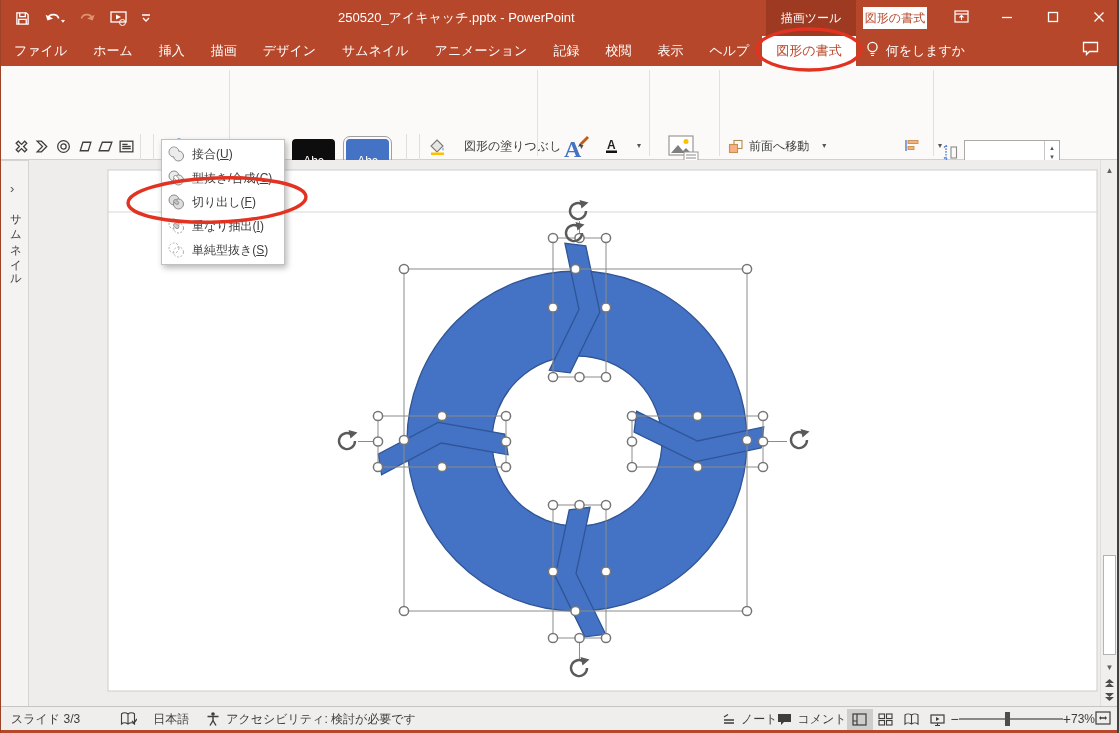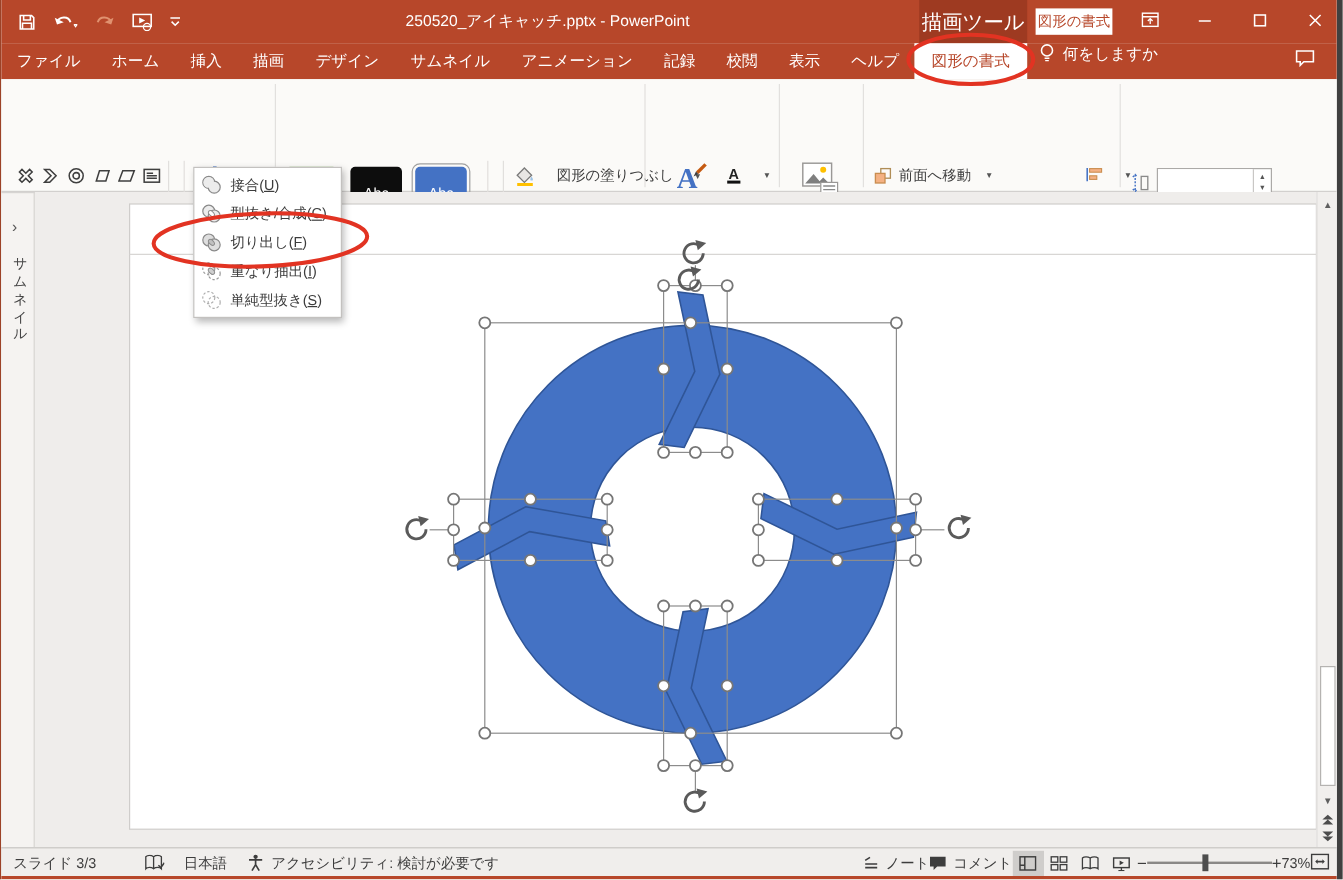--- a/index.html
+++ b/index.html
@@ -1,33 +1,33 @@
 <!DOCTYPE html>
 <html><head>
 <meta charset="utf-8">
 <style>
   * { margin:0; padding:0; box-sizing:border-box; }
   html,body { width:1119px; height:733px; overflow:hidden; font-family:"Liberation Sans","DejaVu Sans",sans-serif; }
-  .window { position:relative; width:1119px; height:733px; background:#efedeb; border-left:1px solid #9c4227; border-right:5px solid #404040; overflow:hidden; }
+  .window { position:relative; width:1119px; height:733px; background:#efedeb; border-left:1px solid #9c4227; border-right:2px solid #404040; overflow:hidden; }
 
   
   .titlebar { position:absolute; left:0; top:0; width:100%; height:36px; background:var(--titlebar,#b7472a); color:#fff; }
   .qat { position:absolute; left:14px; top:0; height:36px; display:flex; align-items:center; gap:14px; }
   .qat .qbtn { display:flex; align-items:center; color:#fff; cursor:default; }
   .win-title { position:absolute; left:337px; top:0; height:36px; display:flex; align-items:center; font-size:13px; color:#fff; }
-  .ctx-tool { position:absolute; left:765px; top:0; width:90px; height:36px; background:var(--contextual,#9e3a21); display:flex; align-items:center; justify-content:center; font-size:17px; }
+  .ctx-tool { position:absolute; left:765px; top:0; width:90px; height:36px; background:var(--contextual,#9e3a21); display:flex; align-items:center; justify-content:center; font-size:12px; }
   .signin { position:absolute; left:862px; top:7px; width:64px; height:22px; background:#fff; color:var(--titlebar,#b7472a); font-size:12px; display:flex; align-items:center; justify-content:center; }
   .winbtns { position:absolute; right:10px; top:0; height:36px; display:flex; align-items:center; gap:30px; font-size:14px; }
   .winbtns span { width:16px; text-align:center; }
 
   
   .tabrow { position:absolute; left:0; top:36px; width:100%; height:30px; background:var(--titlebar,#b7472a); display:flex; align-items:stretch; color:#fff; font-size:13px; }
   .tab { padding:0 13px; display:flex; align-items:center; white-space:nowrap; }
   .tab.active { background:#fff; color:var(--titlebar,#b7472a); padding:0 14px; }
-  .tellme { display:flex; align-items:flex-start; gap:7px; padding:0 10px; }
+  .tellme { display:flex; align-items:center; gap:7px; padding:0 10px; }
   .comment-top { position:absolute; right:18px; top:41px; }
 
   
   .ribbon { position:absolute; left:0; top:66px; width:100%; height:94px; background:#fbfaf8; border-bottom:1px solid #d2d0ce; }
   .gsep { position:absolute; top:4px; height:86px; width:1px; background:#e2e0de; }
   .glabel { position:absolute; top:141px; font-size:11.5px; color:#666; text-align:center; white-space:nowrap; }
   .launcher { position:absolute; top:143px; }
   .gallery { position:absolute; left:10px; top:69px; width:127px; display:grid; grid-template-columns:repeat(6,21px); grid-auto-rows:22px; }
   .gallery .gi { display:flex; align-items:center; justify-content:center; }
   .gal-div { position:absolute; left:139px; top:68px; width:14px; height:68px; border-left:1px solid #e1dfdd; border-right:1px solid #e1dfdd; display:flex; align-items:center; justify-content:center; }

